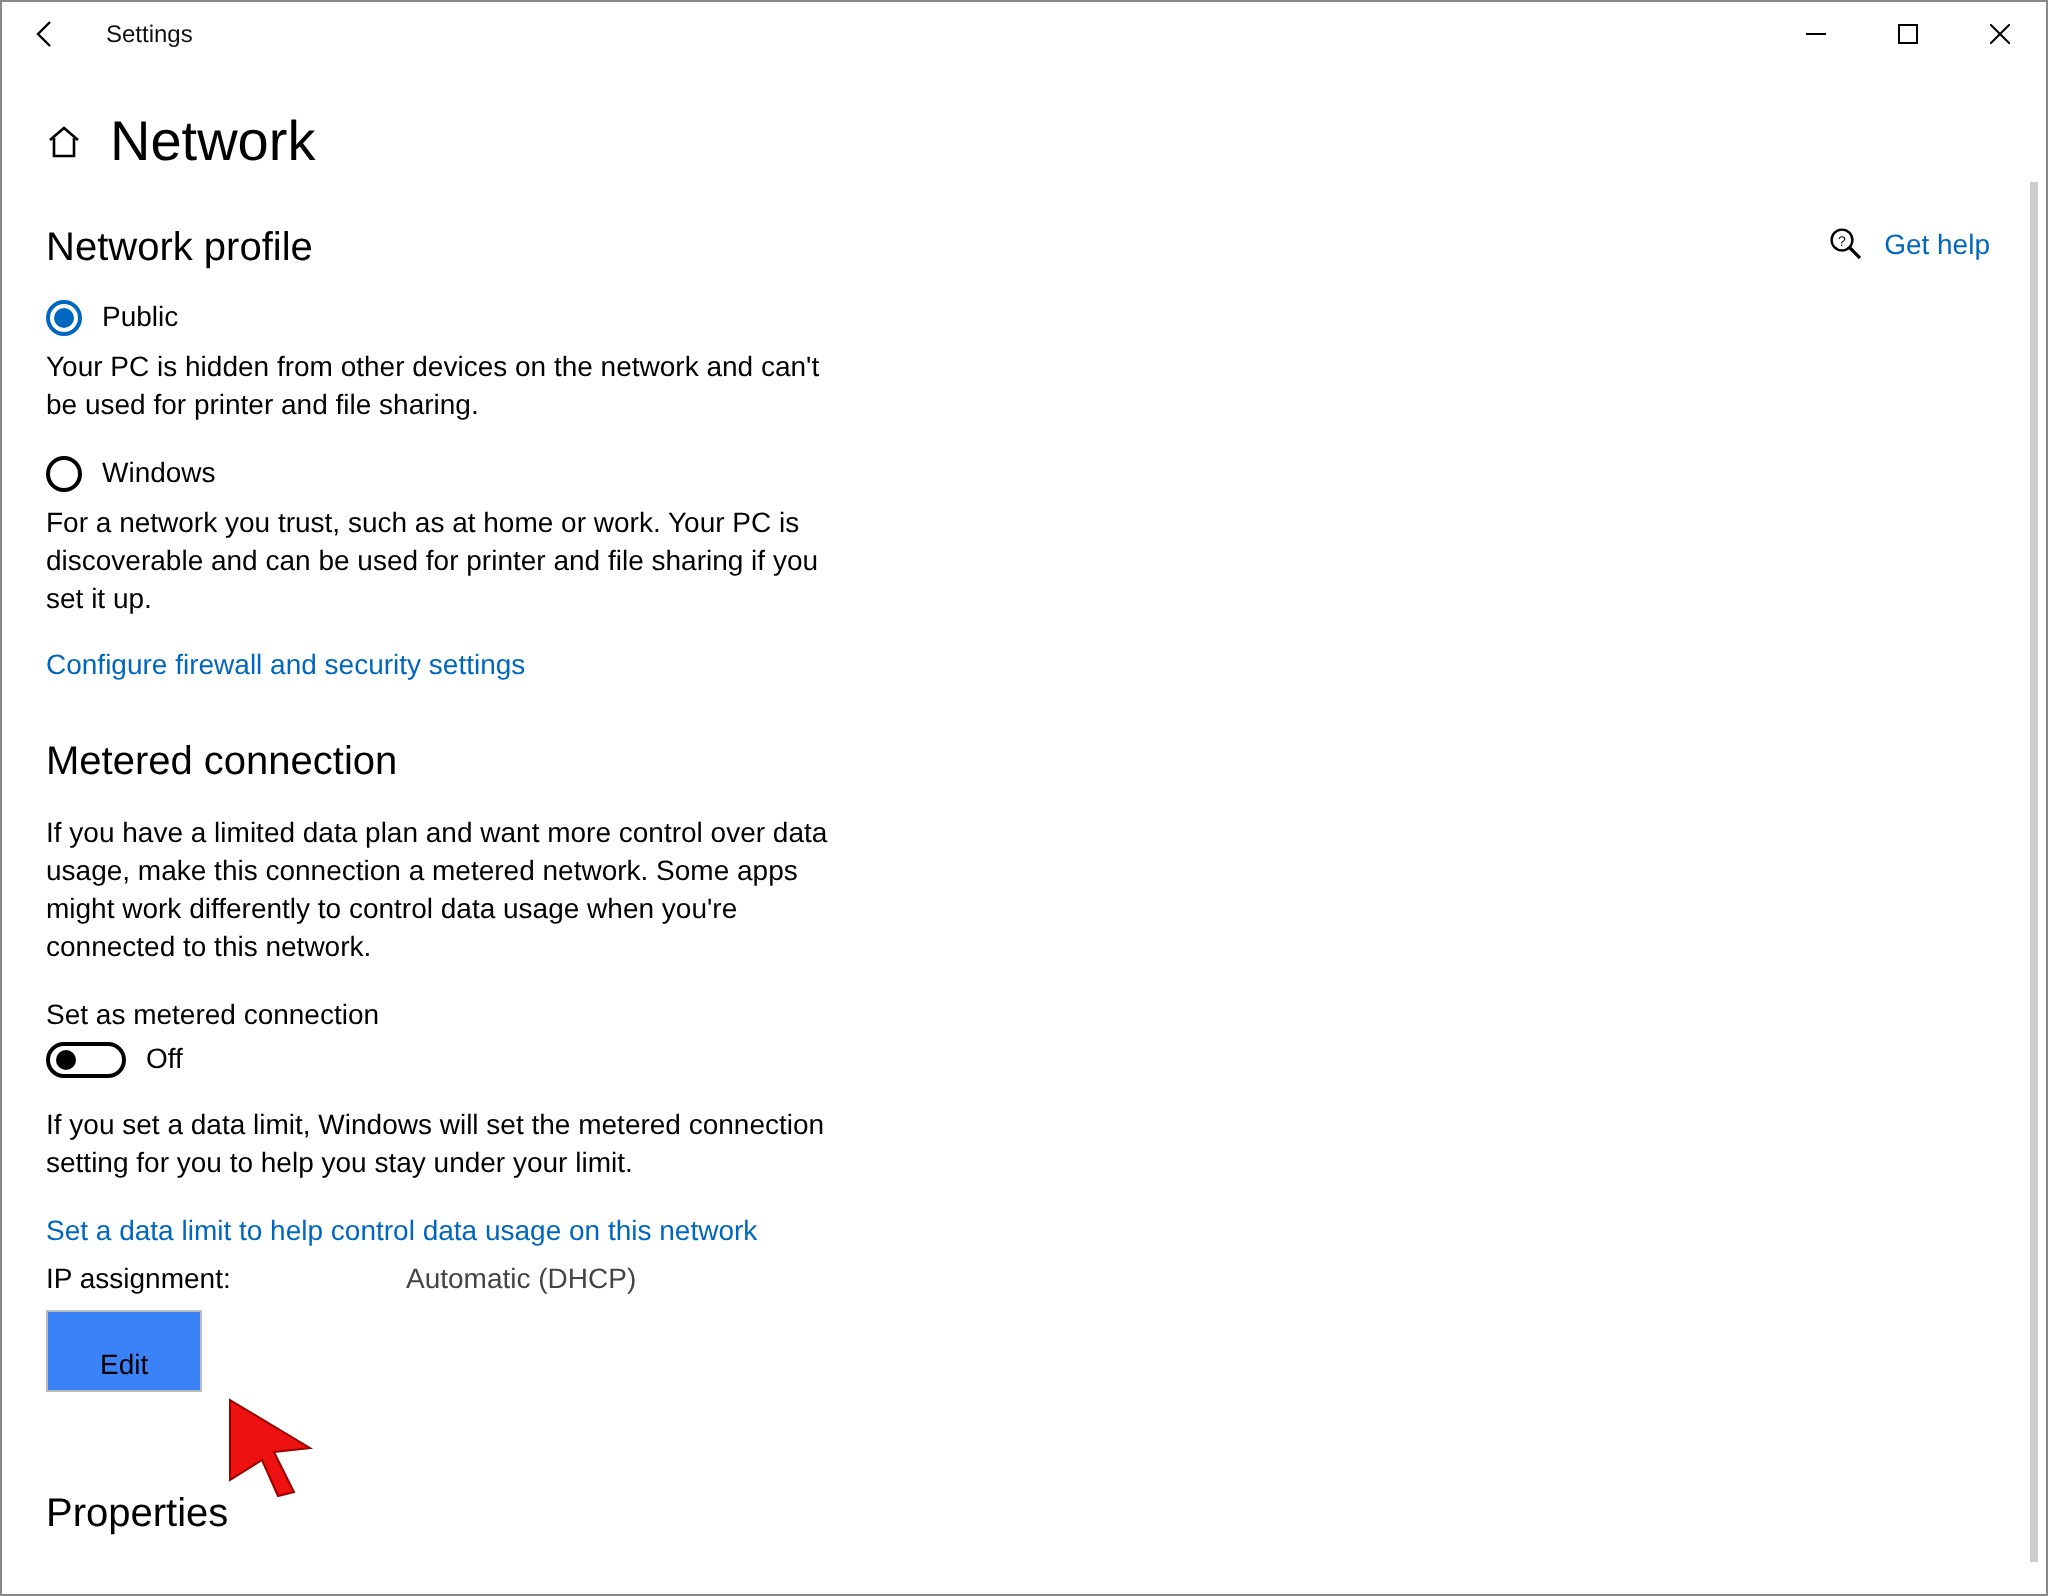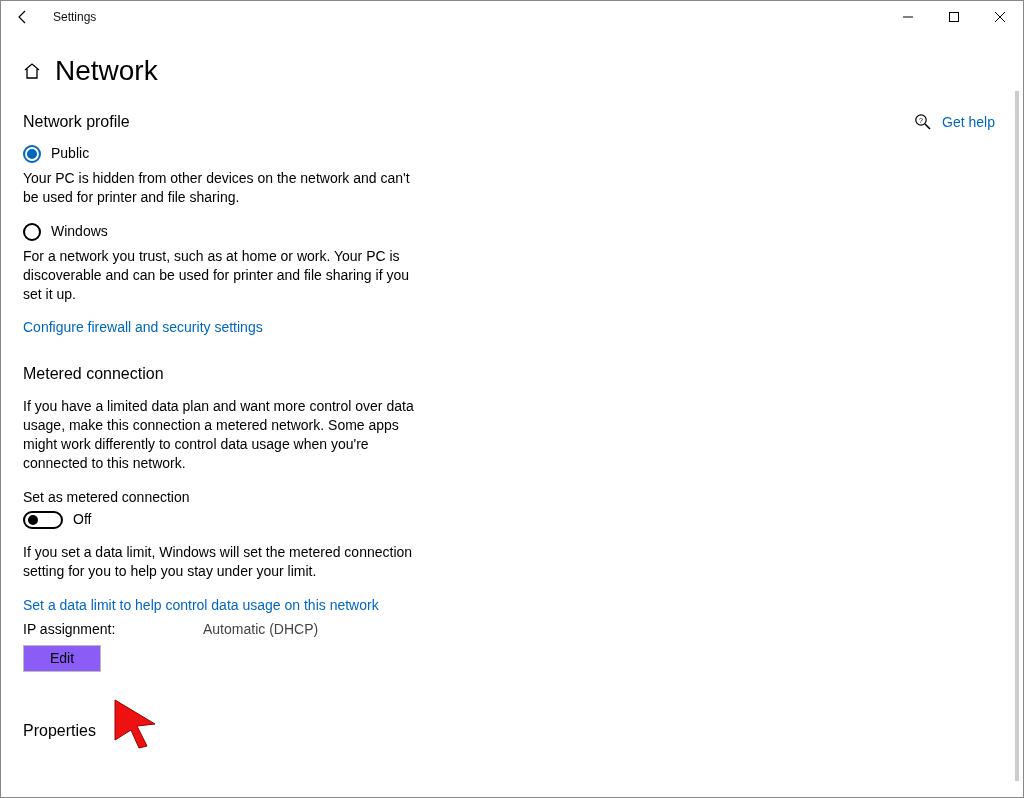--- a/index.html
+++ b/index.html
@@ -55,21 +55,21 @@
   }
   .page-title {
     font-size:28px;
     font-weight:400;
   }
   .content {
     padding:0 22px 0 22px;
     position:relative;
   }
   .section-title {
-    font-size:16px;
+    font-size:20px;
     font-weight:400;
     margin:22px 0 14px 0;
   }
   .radio-row {
     display:flex; 
     margin-bottom:6px;
   }
   .radio {
     width:18px; height:18px;
     border:2px solid #000;
@@ -124,24 +124,24 @@
   }
   .kv-row {
     display:flex;
     font-size:14px;
     margin:0 0 4px 0;
   }
   .kv-label { width:180px; }
   .kv-value { color:#444; }
   .edit-btn {
     display:inline-block;
-    background:#8b5cf6;
+    background:#3b82f6;
     border:1px solid #bbb;
     font-size:14px;
-    padding:4px 26px 5px 26px;
+    padding:18px 26px 5px 26px;
     margin-top:4px;
   }
   .help {
     position:absolute;
     right:28px;
     top:0px;
     display:flex;
     align-items:center;
     gap:10px;
   }

